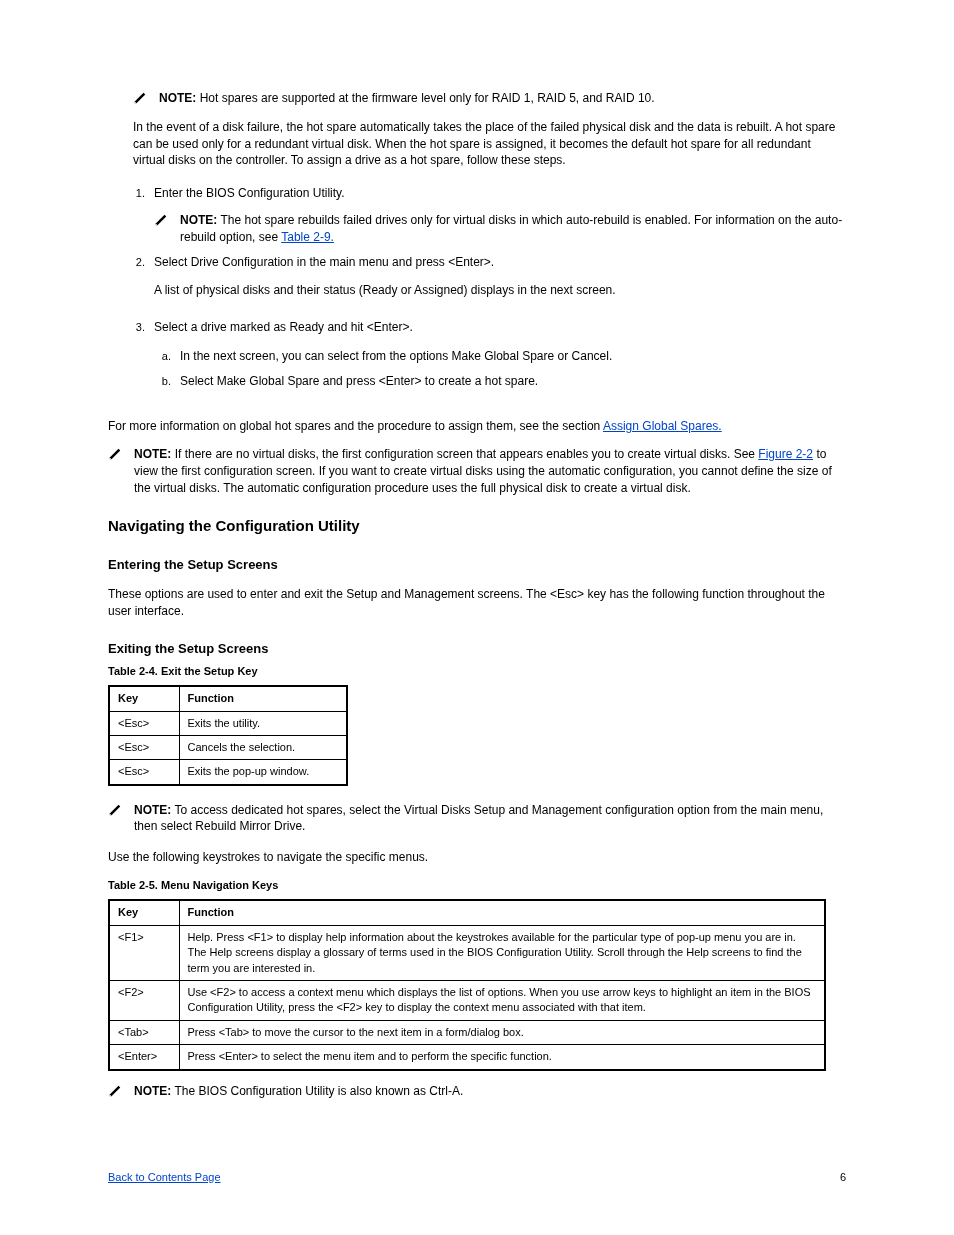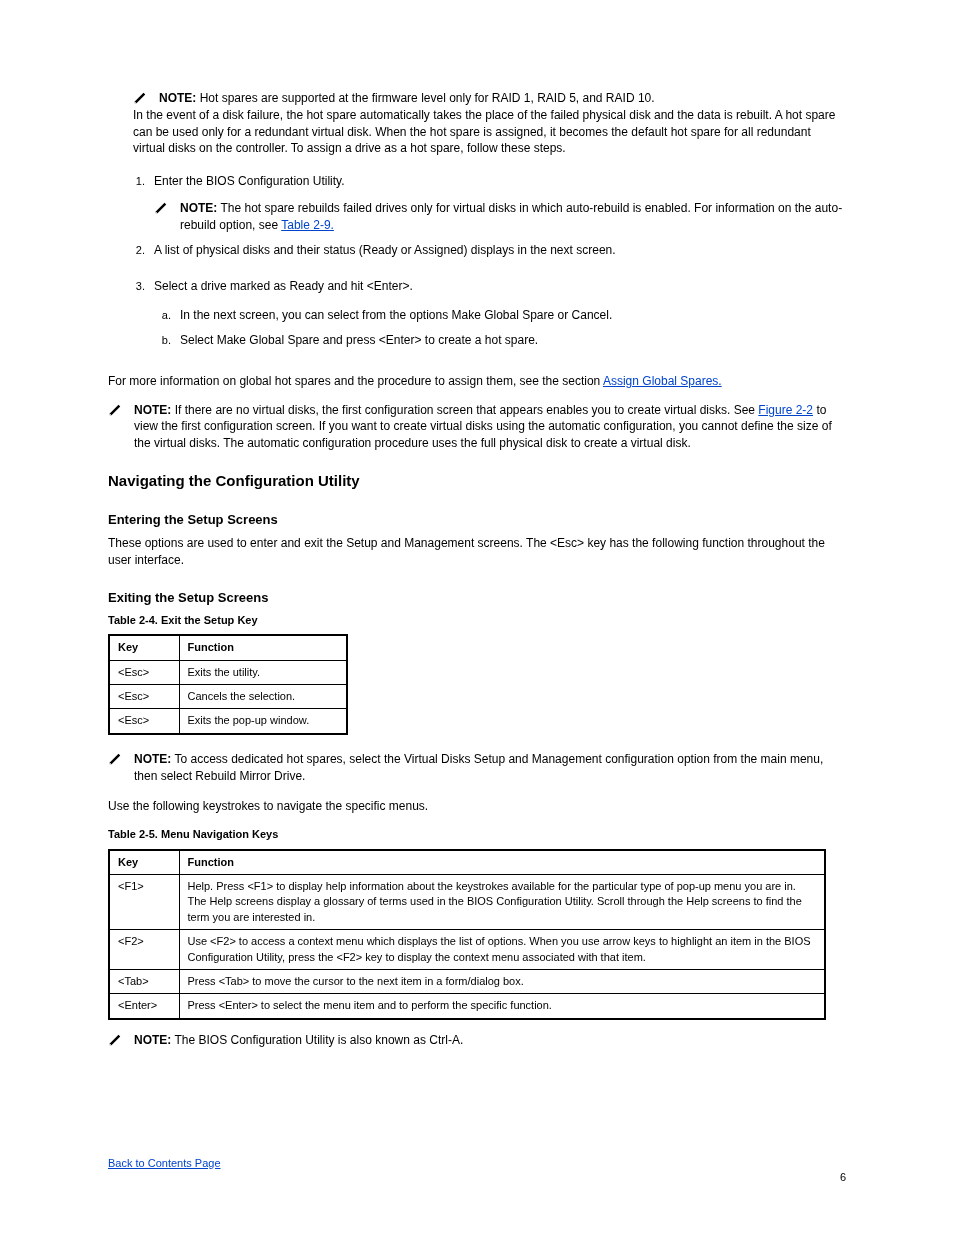--- a/index.html
+++ b/index.html
@@ -17,21 +17,21 @@
   .row { display: flex; }
   .note-icon {
     flex: 0 0 26px;
     display: flex;
     justify-content: flex-start;
     padding-top: 1px;
   }
   .note-icon-svg { width: 14px; height: 14px; }
   .note-body { flex: 1; }
   .note-label { font-weight: bold; text-align: right; }
-  .para { margin-bottom: 12px; }
+  .para { margin-top: 12px; margin-bottom: 12px; }
   .heading { font-weight: bold; font-size: 15px; margin-top: 18px; margin-bottom: 10px; }
   .section-heading { font-weight: bold; font-size: 13px; margin-top: 20px; margin-bottom: 6px; }
   .caption { font-weight: bold; font-size: 11px; margin-bottom: 6px; }
   a, .link { color: #0044cc; text-decoration: underline; }
   table { border-collapse: collapse; }
   table.tbl-small { border: 2px solid #000; width: 240px; }
   table.tbl-wide  { border: 2px solid #000; width: 718px; }
   th, td {
     border: 1px solid #000;
     font-size: 11px;
@@ -47,21 +47,21 @@
     margin-left: 40px;
     margin-top: 8px;
     margin-bottom: 8px;
   }
   ol li { padding: 4px 0 4px 6px; }
   ol li::marker { font-size: 11px; }
   ol ol { list-style: lower-alpha; margin-left: 20px; }
   .footer {
     position: absolute;
     left: 108px;
-    bottom: 64px;
+    bottom: 50px;
     display: flex;
     gap: 20px;
     font-size: 11px;
   }
   .page-num {
     position: absolute;
     right: 108px;
     bottom: 50px;
     font-size: 11px;
   }
@@ -95,20 +95,21 @@
           </svg>
       </div>
       <div class="note-body">
         <span class="note-label">NOTE:</span>
         <span>The hot spare rebuilds failed drives only for virtual disks in which auto-rebuild is enabled. For information on the auto-rebuild option, see</span>
         <a href="#" class="link">Table 2-9.</a>
       </div>
     </div>
   </li>
   <li>
+    <span>Select Drive Configuration in the main menu and press &lt;Enter&gt;.</span>
     <p class="para" style="margin-left:0;">A list of physical disks and their status (Ready or Assigned) displays in the next screen.</p>
   </li>
   <li>
     <span>Select a drive marked as Ready and hit &lt;Enter&gt;.</span>
     <ol>
       <li>In the next screen, you can select from the options Make Global Spare or Cancel.</li>
       <li>Select Make Global Spare and press &lt;Enter&gt; to create a hot spare.</li>
     </ol>
   </li>
 </ol>

